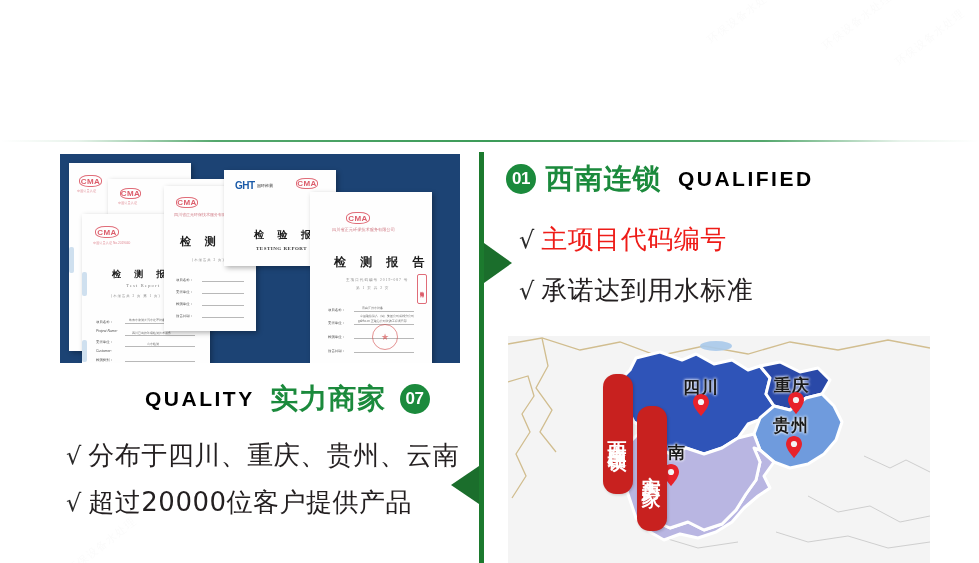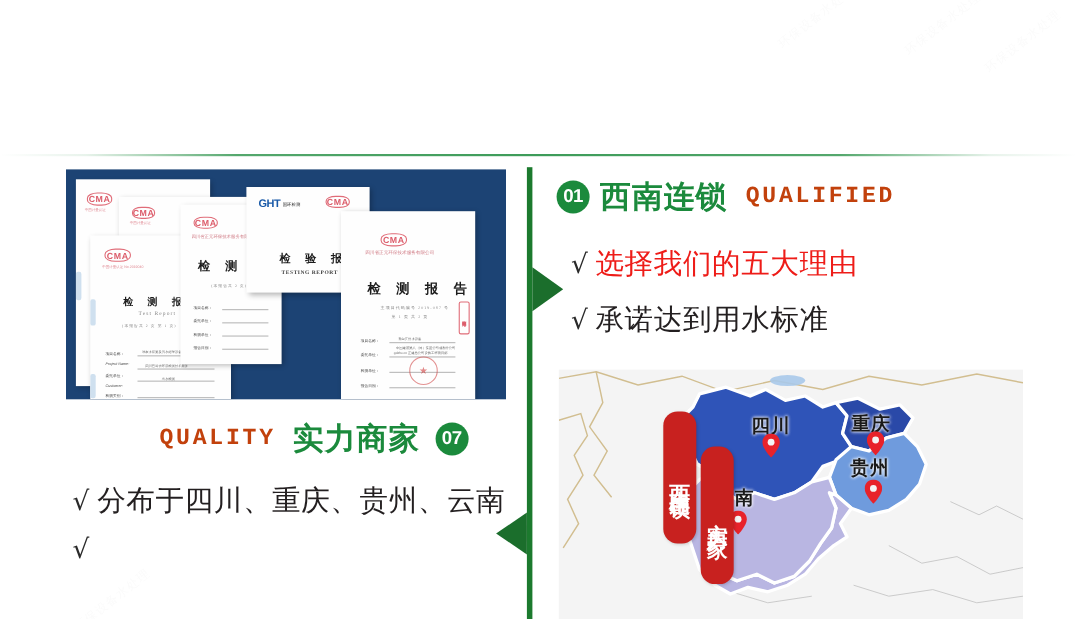--- a/index.html
+++ b/index.html
@@ -76,23 +76,23 @@
     font-size: 17px; font-weight: bold; letter-spacing: -0.5px;
     vertical-align: middle;
     font-family: "Liberation Sans", sans-serif;
   }
   .head-cn {
     font-size: 28px; font-weight: bold; color: #1b8a3c; letter-spacing: 1px;
     vertical-align: middle;
     font-family: "DejaVu Sans", "Liberation Sans", sans-serif;
   }
   .head-en {
-    font-size: 21px; font-weight: bold; color: #c2410c; letter-spacing: 2.5px;
+    font-size: 21px; font-weight: bold; color: #000000; letter-spacing: 2.5px;
     vertical-align: middle;
-    font-family: Liberation Mono, monospace;
+    font-family: Liberation Sans, sans-serif;
   }
 
   .sec01-head { position: absolute; left: 506px; top: 160px; white-space: nowrap; }
   .sec01-head .badge { margin-right: 5px; }
   .sec01-head .head-en { margin-left: 12px; }
 
   .sec02-head { position: absolute; left: 145px; top: 380px; white-space: nowrap; }
   .sec02-head .badge { margin-left: 9px; }
   .sec02-head .head-cn { margin-left: 11px; }
 
@@ -331,41 +331,42 @@
 
   <div class="sec01-head">
     <span class="badge">01</span>
     <span class="head-cn">西南连锁</span>
     <span class="head-en">QUALIFIED</span>
   </div>
 
   <div class="bullets sec01-bullets">
     <div class="bullet">
       <span class="tick">√</span>
-      <span class="btext red">选择我们的五大理由</span>
+      <span class="btext red">主项目代码编号</span>
     </div>
     <div class="bullet">
       <span class="tick">√</span>
       <span class="btext dark">承诺达到用水标准</span>
     </div>
   </div>
 
   <div class="sec02-head">
     <span class="head-en">QUALITY</span>
     <span class="head-cn">实力商家</span>
     <span class="badge">07</span>
   </div>
 
   <div class="bullets sec02-bullets">
     <div class="bullet">
       <span class="tick">√</span>
       <span class="btext dark">分布于四川、重庆、贵州、云南</span>
     </div>
     <div class="bullet">
       <span class="tick">√</span>
+      <span class="btext dark">超过20000位客户提供产品</span>
     </div>
   </div>
 
   <div class="mappanel">
     <svg class="map-svg" width="422" height="227" viewBox="0 0 422 227">
 
       <g fill="none" stroke="#cbb47e" stroke-width="1.3" opacity="0.85">
         <path d="M0 8 L34 2 L72 14 L112 6 L150 20 L196 10 L240 18 L282 6 L330 14 L380 4 L422 12"></path>
         <path d="M0 46 L20 40 L26 60 L14 78 L22 96 L8 118 L18 140 L4 162"></path>
         <path d="M34 2 L40 30 L28 52 L44 74 L32 96 L48 116"></path>

